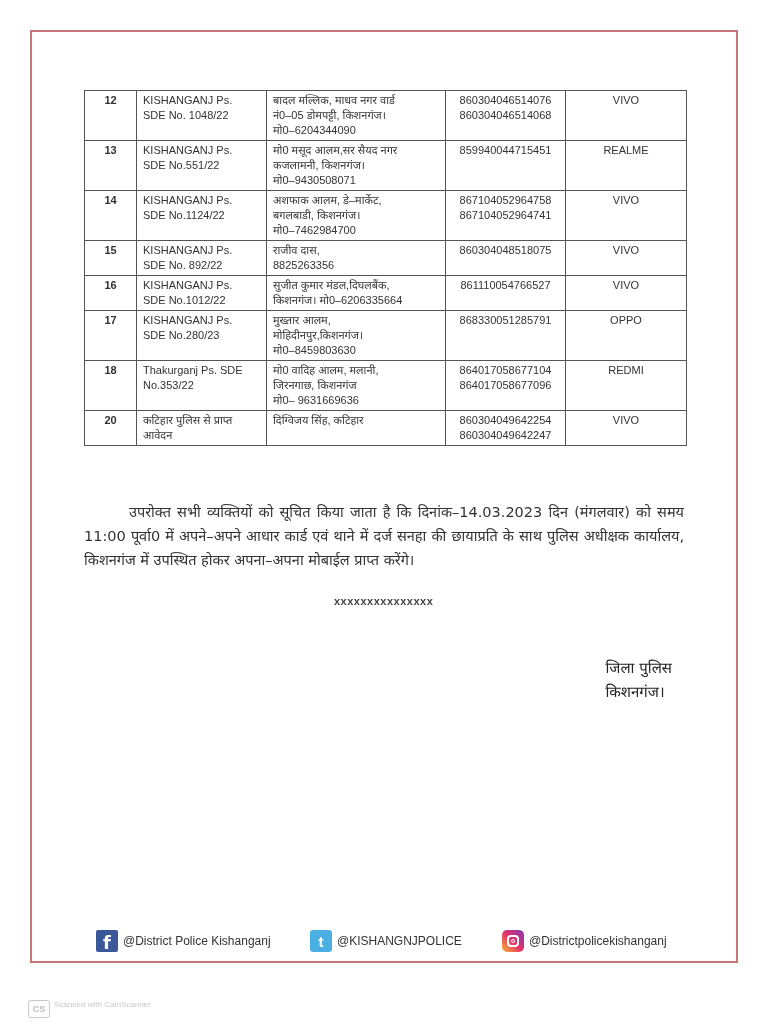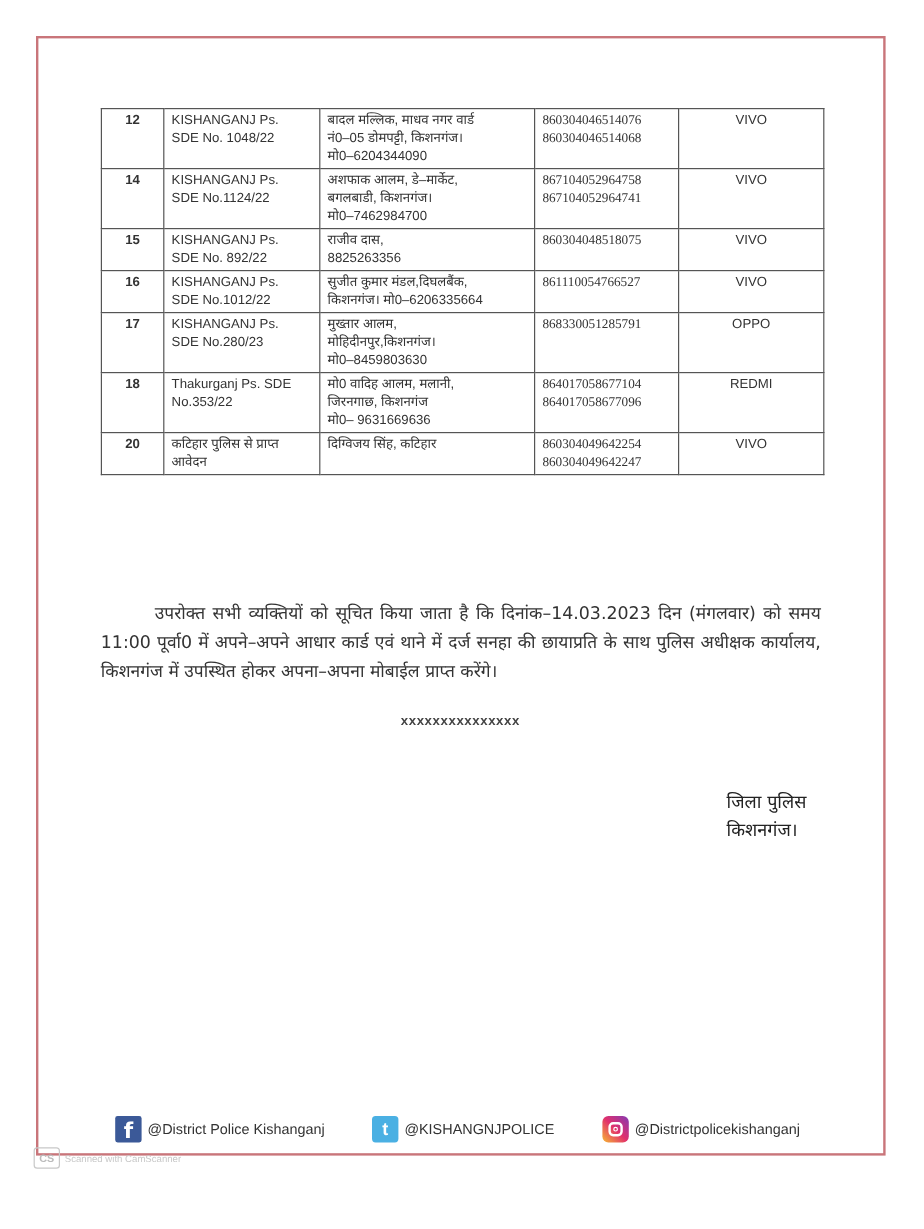--- a/index.html
+++ b/index.html
@@ -15,21 +15,21 @@
       position: absolute; left: 84px; top: 90px; width: 602px;
       border-collapse: collapse; table-layout: fixed; padding-left: 12px;
     }
     table.items td {
       border: 1px solid #555; vertical-align: top; padding: 2px 6px;
       font-size: 11px; line-height: 15px; color: #333;
     }
     td.sn { text-align: center; font-weight: bold; font-size: 11px; padding-top: 3px; }
     td.ps { font-size: 12px; line-height: 17px; color: #2f2f2f; }
     td.addr { font-size: 11px; line-height: 15px; color: #555; }
-    td.imei { font-size: 10px; line-height: 16px; color: #555; font-family: Liberation Serif, serif; }
+    td.imei { text-align: center; font-size: 10px; line-height: 16px; color: #555; }
     td.brand { text-align: center; font-size: 13px; color: #333; padding-top: 4px; }
     .line { display: block; }
     .notice {
       position: absolute; left: 84px; top: 500px; width: 600px;
       font-size: 14.5px; line-height: 24px; color: #333; text-align: justify;
       font-family: "DejaVu Sans", sans-serif;
     }
     .notice .indent { display: inline-block; width: 45px; }
     .separator {
       position: absolute; left: 334px; top: 595px; font-size: 11px; letter-spacing: 0.5px;
@@ -46,21 +46,21 @@
     .icon-box {
       width: 22px; height: 22px; border-radius: 2px; display: inline-flex;
       align-items: center; justify-content: center; color: #fff; font-weight: bold;
     }
     .fb { background: #3b5998; font-size: 18px; font-family: "DejaVu Sans", sans-serif; padding-top: 3px; box-sizing: border-box; }
     .tw { background: #4ab0e3; font-size: 15px; border-radius: 3px; }
     .ig { background: linear-gradient(45deg, #f7b733, #e1306c 50%, #833ab4); border-radius: 5px; }
     .ig-inner { width: 12px; height: 12px; border: 2px solid #fff; border-radius: 4px; box-sizing: border-box; position: relative; }
     .ig-inner::after { content: ""; position: absolute; left: 2px; top: 2px; width: 4px; height: 4px; border: 1.5px solid #fff; border-radius: 50%; box-sizing: border-box; }
     .footer-cs {
-      position: absolute; left: 4px; top: 956px; display: flex; align-items: center; gap: 4px;
+      position: absolute; left: 4px; top: 1000px; display: flex; gap: 4px;
       color: #c8c8c8; font-size: 8px; padding-left: 24px;
     }
     .cs-logo {
       width: 20px; height: 16px; border: 1.5px solid #c8c8c8; border-radius: 3px;
       font-size: 9px; font-weight: bold; display: inline-flex; align-items: center; justify-content: center; color: #bbb;
     }
   </style>
 </head>
 <body>
 
@@ -86,20 +86,36 @@
           <span class="line">नं0–05 डोमपट्टी, किशनगंज।</span>
           <span class="line">मो0–6204344090</span>
         </td>
         <td class="imei">
           <span class="line">860304046514076</span>
           <span class="line">860304046514068</span>
         </td>
         <td class="brand">VIVO</td>
       </tr>
       <tr style="height: 48px;">
+        <td class="sn">13</td>
+        <td class="ps">
+          <span class="line">KISHANGANJ Ps.</span>
+          <span class="line">SDE No.551/22</span>
+        </td>
+        <td class="addr">
+          <span class="line">मो0 मसूद आलम,सर सैयद नगर</span>
+          <span class="line">कजलामनी, किशनगंज।</span>
+          <span class="line">मो0–9430508071</span>
+        </td>
+        <td class="imei">
+          <span class="line">859940044715451</span>
+        </td>
+        <td class="brand">REALME</td>
+      </tr>
+      <tr style="height: 48px;">
         <td class="sn">14</td>
         <td class="ps">
           <span class="line">KISHANGANJ Ps.</span>
           <span class="line">SDE No.1124/22</span>
         </td>
         <td class="addr">
           <span class="line">अशफाक आलम, डे–मार्केट,</span>
           <span class="line">बगलबाडी, किशनगंज।</span>
           <span class="line">मो0–7462984700</span>
         </td>

